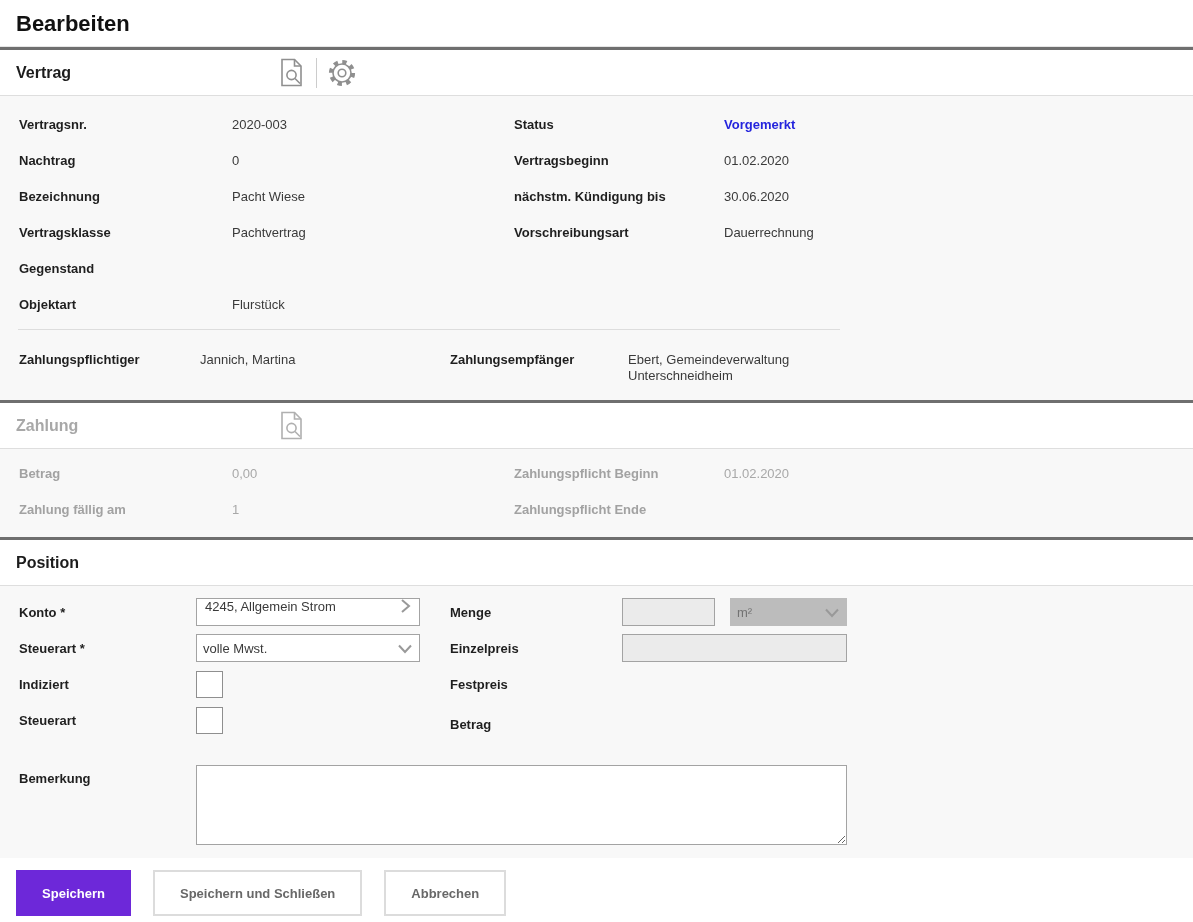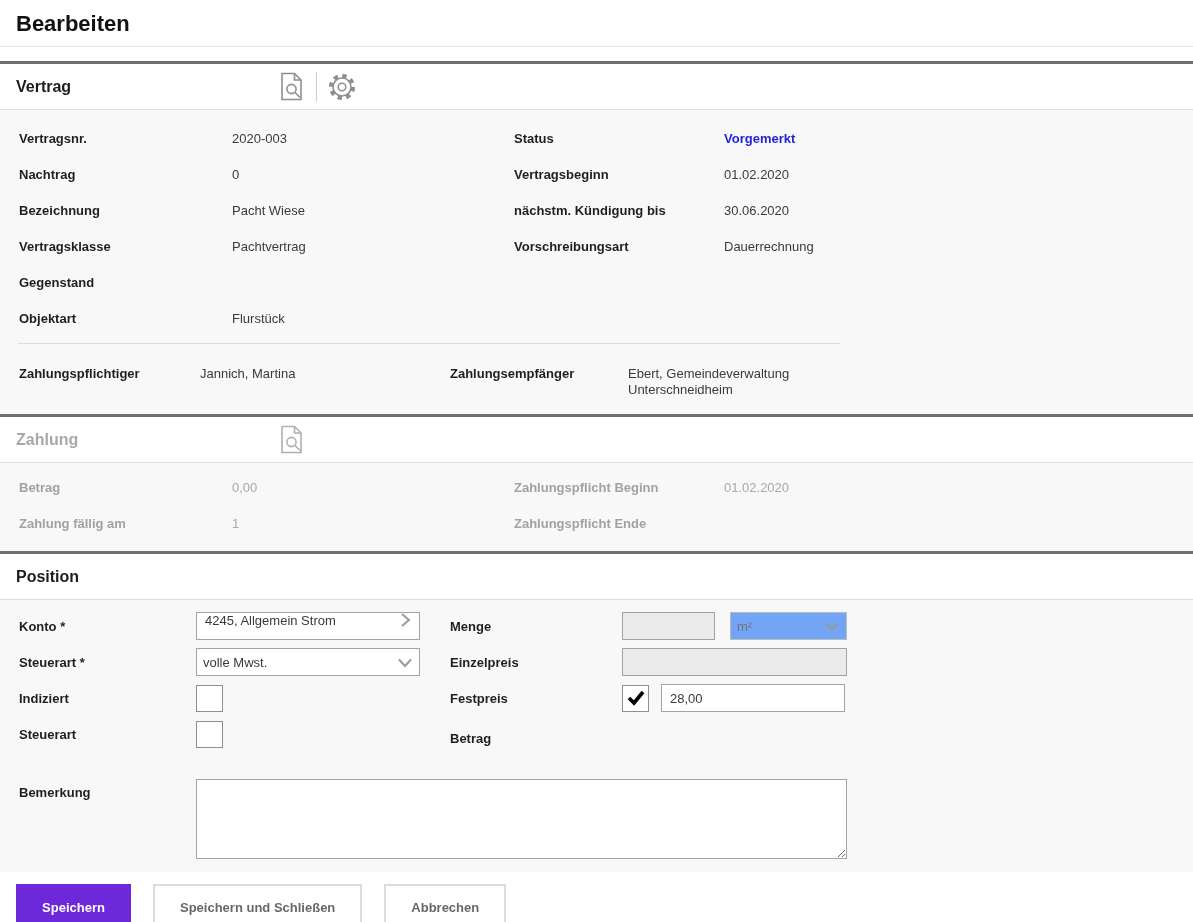--- a/index.html
+++ b/index.html
@@ -10,21 +10,21 @@
     font-family: "Liberation Sans", sans-serif;
     font-size: 13px;
     color: #3a3a3a;
   }
   .page-title {
     font-size: 22px; font-weight: bold; color: #111;
     padding: 11px 16px 9px 16px;
     border-bottom: 1px solid #e6e6e6;
   }
   .section { border-top: 3px solid #6f6f6f; }
-  .section.first { margin-top: 14px; }
+  .section.first { }
   .section-header {
     display: flex; align-items: center;
     height: 45px; background: #fff; padding-left: 16px;
   }
   .section-title { font-size: 16px; font-weight: bold; color: #1c1c1c; width: 258px; }
   .header-icons { display: flex; align-items: center; }
   .icon-btn { display: flex; align-items: center; justify-content: center; width: 34px; height: 34px; cursor: pointer; }
   .icon-sep { width: 1px; height: 30px; background: #ccc; margin: 0 8px; }
   .section-content { border-top: 1px solid #dedede; background: #f8f8f8; }
 
@@ -65,21 +65,21 @@
     font: 13px "Liberation Sans", sans-serif; color: #3a3a3a; padding: 0 4px 0 8px; min-width: 0;
   }
   .picker .chev { width: 26px; display: flex; align-items: center; justify-content: center; cursor: pointer; }
   .selectbox { position: relative; width: 224px; height: 28px; }
   .selectbox select {
     width: 100%; height: 100%; border: 1px solid #a3a3a3; background: #fff;
     font: 13px "Liberation Sans", sans-serif; color: #3a3a3a;
     padding: 0 28px 0 6px; appearance: none; -webkit-appearance: none; border-radius: 0;
   }
   .selectbox .chev { position: absolute; right: 8px; top: 8px; pointer-events: none; }
-  .selectbox.disabled select { background: #3b82f6; color: #3a3a3a; }
+  .selectbox.disabled select { background: #a3a3a3; color: #3a3a3a; }
   .cb {
     width: 27px; height: 27px; background: #fff; border: 1px solid #8f8f8f;
     display: flex; align-items: center; justify-content: center; cursor: pointer;
   }
   .cb svg { display: none; }
   .cb.checked svg { display: block; }
   .txt {
     height: 28px; border: 1px solid #a3a3a3; background: #fff;
     font: 13px "Liberation Sans", sans-serif; color: #3a3a3a; padding: 0 8px;
   }
@@ -268,28 +268,20 @@
           <input type="text" class="txt disabled" disabled="" value="" style="">
         </div>
       </div>
 
       <div class="form-row">
         <div class="form-label">Indiziert</div>
         <div class="cb">
           
         </div>
         <div class="form-label">Festpreis</div>
-        <div class="festpreis-group" style="align-items:center;">
-          <div class="cb checked">
-            <svg width="18" height="16" viewBox="0 0 18 16" fill="none" stroke="#000" stroke-width="3.6">
-                <path d="M2 8 L7 13 L16 2"></path>
-              </svg>
-          </div>
-          <input type="text" class="txt" value="28,00" style="">
-        </div>
       </div>
 
       <div class="form-row">
         <div class="form-label">Steuerart</div>
         <div class="cb">
           
         </div>
         <div class="form-label" style="align-self:end; padding-bottom:2px;">Betrag</div>
         <div></div>
       </div>

